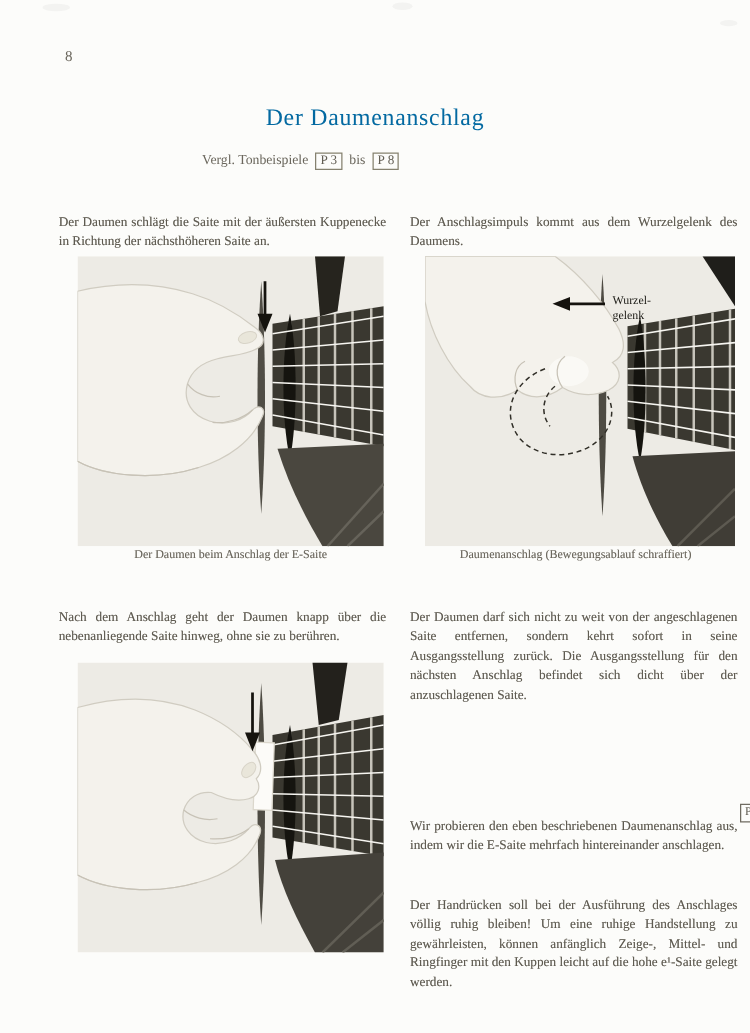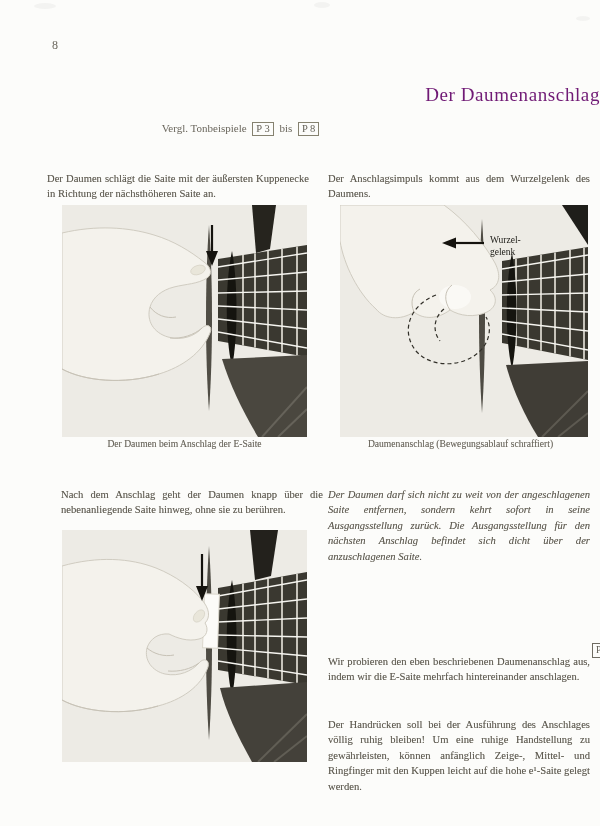--- a/index.html
+++ b/index.html
@@ -1,22 +1,22 @@
 <!DOCTYPE html>
 <html><head>
 <meta charset="utf-8">
 <style>
   html,body{margin:0;padding:0;background:#e8e8e6;}
   .page{
     position:relative;width:600px;height:826px;background:#fcfcfa;overflow:hidden;
     font-family:"Liberation Serif","DejaVu Serif",serif;color:#5c584e;
   }
   .pagenum{position:absolute;left:52px;top:38px;font-size:12px;color:#6a665c;}
-  .title{position:absolute;left:0;top:84px;width:600px;text-align:right;
-    font-size:19px;font-weight:400;letter-spacing:0.6px;color:#701a75;margin:0;}
+  .title{position:absolute;left:0;top:84px;width:600px;text-align:center;
+    font-size:19px;font-weight:400;letter-spacing:0.6px;color:#0369a1;margin:0;}
   .subtitle{position:absolute;left:0;top:122px;width:484px;text-align:center;
     font-size:11px;color:#6a665c;}
   .tonbox{display:inline-block;border:1px solid #85816f;padding:0 3px 1px 3px;
     margin:0 3px;font-size:10.5px;line-height:11px;color:#615d53;}
   .para{position:absolute;width:262px;font-size:10.6px;line-height:15.6px;
     text-align:justify;color:#5e5a50;text-shadow:0 0 0.5px rgba(94,90,80,0.45);}
   .col-left{left:47px;}
   .col-right{left:328px;}
   .caption{position:absolute;font-size:9.6px;color:#6b675d;text-align:center;
     text-shadow:0 0 0.5px rgba(94,90,80,0.4);}
@@ -137,22 +137,22 @@
       <line x1="144" y1="38" x2="114" y2="38" stroke="#15130e" stroke-width="2.2"></line>
       <polygon points="116,32.5 116,43.5 102,38" fill="#15130e"></polygon>
     </g>
     <text x="150" y="38" font-size="9.5" fill="#1a1914" font-family="Liberation Serif, serif">Wurzel-</text>
     <text x="150" y="50" font-size="9.5" fill="#1a1914" font-family="Liberation Serif, serif">gelenk</text>
   </svg>
 
   <div class="caption" style="left:62px;top:438px;width:245px;">Der Daumen beim Anschlag der E-Saite</div>
   <div class="caption" style="left:333px;top:438px;width:255px;">Daumenanschlag (Bewegungsablauf schraffiert)</div>
 
-  <p class="para col-left" style="top:476px;margin-left:14px;">Nach dem Anschlag geht der Daumen knapp über die nebenanliegende Saite hinweg, ohne sie zu berühren.</p>
-  <p class="para col-right" style="top:476px;font-style:italic;">Der Daumen darf sich nicht zu weit von der angeschlagenen Saite entfernen, sondern kehrt sofort in seine Ausgangsstellung zurück. Die Ausgangsstellung für den nächsten Anschlag befindet sich dicht über der anzuschlagenen Saite.</p>
+  <p class="para col-left" style="top:476px;">Nach dem Anschlag geht der Daumen knapp über die nebenanliegende Saite hinweg, ohne sie zu berühren.</p>
+  <p class="para col-right" style="top:476px;">Der Daumen darf sich nicht zu weit von der angeschlagenen Saite entfernen, sondern kehrt sofort in seine Ausgangsstellung zurück. Die Ausgangsstellung für den nächsten Anschlag befindet sich dicht über der anzuschlagenen Saite.</p>
 
   <svg class="photo" style="left:62px;top:530px;" width="245" height="232" viewBox="0 0 245 232">
     <rect x="0" y="0" width="245" height="232" fill="#edebe5"></rect>
     <polygon points="188,0 216,0 209,46 193,50" fill="#23211c"></polygon>
     <polygon points="156,58 245,42 245,155 156,140" fill="#3a3830"></polygon>
     <g stroke="#d6d3c9" stroke-width="2" opacity="0.9">
       <line x1="170" y1="55.5" x2="170" y2="142.4"></line>
         <line x1="181" y1="53.5" x2="181" y2="144.2"></line>
       <line x1="193" y1="51.3" x2="193" y2="146.2"></line>
         <line x1="206" y1="49" x2="206" y2="148.4"></line>

